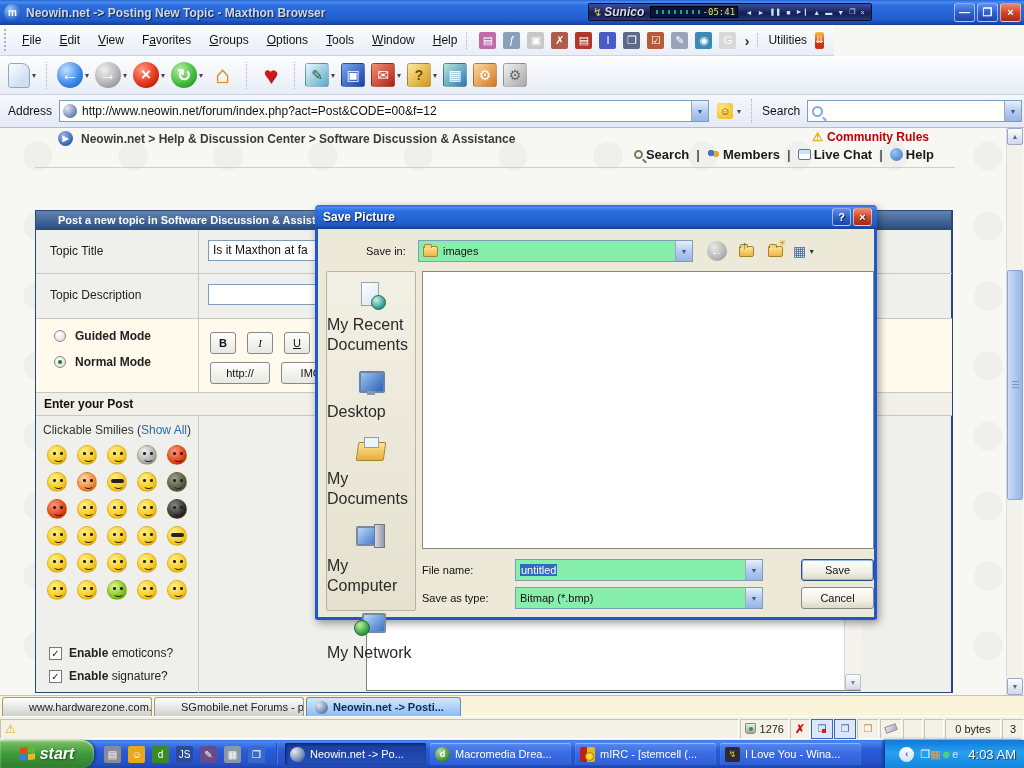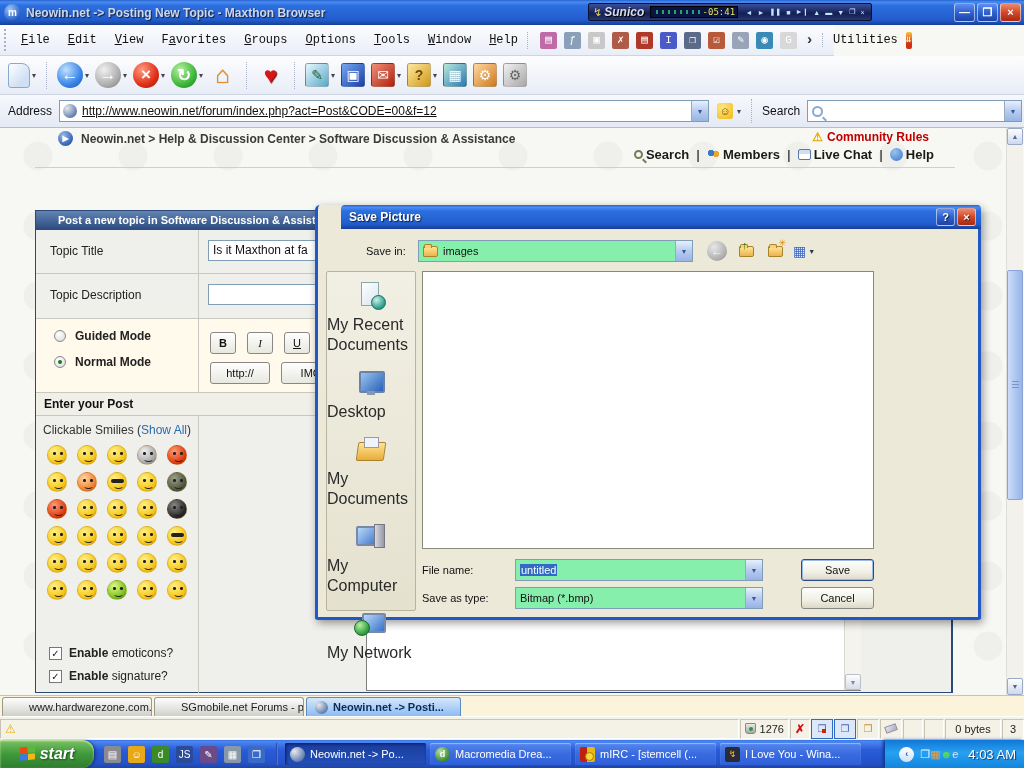--- a/index.html
+++ b/index.html
@@ -22,21 +22,21 @@
   .ticks { flex:1; height:4px; margin:0 3px; background:repeating-linear-gradient(90deg,#3d8 0 2px,transparent 2px 6px); opacity:.7; }
   .sbtns { display:flex; align-items:center; margin-left:5px; }
   .sb { font-size:7px; color:#bfe4ff; margin:0 2.5px; cursor:default; font-weight:normal; }
   .winbtns { position:absolute; right:3px; top:3px; display:flex; gap:2px; }
   .wb { width:21px; height:19px; border-radius:3px; border:1px solid #fff8; color:#fff; text-align:center; line-height:17px; font-size:11px; font-weight:bold;
     background:linear-gradient(180deg,#5f8ef0,#2f62d0 50%,#1c44a8); }
   .wb.close { background:linear-gradient(180deg,#ee8a6a,#d0482a 50%,#a82a10); }
 
   
   .menubar { position:absolute; left:0; top:25px; width:834px; height:31px; background:linear-gradient(180deg,#fbfcfe,#e9edf7);
-    border-bottom:1px solid #cfd4e2; display:flex; align-items:center;font-family:Liberation Mono, monospace; }
+    border-bottom:1px solid #cfd4e2; display:flex; align-items:center; }
   .grip { width:4px; height:22px; border-left:2px dotted #a8b0c8; margin:0 6px 0 4px; }
   .menu-item { padding:4px 9px; font-size:12px; color:#111; }
   .menu-item u { text-decoration:underline; }
   .mb-icons { display:flex; align-items:center; margin-left:auto; gap:7px; border-left:1px dotted #a8b0c8; padding-left:12px; }
   .mbi { width:17px; height:17px; border-radius:2px; color:#fff; font-size:11px; text-align:center; line-height:17px; }
   .chev { font-size:15px; color:#334; padding:0 8px; font-weight:bold; }
   .util-label { font-size:12px; color:#111; padding:0 6px 0 10px; border-left:1px dotted #a8b0c8; }
   .util-icon { width:17px; height:17px; margin:0 10px 0 2px; border-radius:2px; background:linear-gradient(180deg,#f8c040,#d03010 70%); color:#ffe; font-size:10px; text-align:center; line-height:16px; }
 
   
@@ -62,21 +62,21 @@
   .tbi.silver { background:linear-gradient(135deg,#f0f0f0,#a8a8a8); color:#666; }
   .tbi.sep { width:1px; height:27px; border-left:1px dotted #a8b0c8; background:none; margin:0 4px; }
   .dd { font-size:8px; color:#445; margin-left:2px; font-weight:normal; }
 
   
   .addressbar { position:absolute; left:0; top:95px; width:1024px; height:33px; background:linear-gradient(180deg,#f6f8fc,#e4e9f4);
     border-bottom:1px solid #b8bcc8; display:flex; align-items:center; padding-left:8px; }
   .ab-label { font-size:12px; color:#111; margin-right:7px; }
   .ab-input { width:650px; height:22px; background:#fff; border:1px solid #7f9db9; display:flex; align-items:center; padding-left:3px; position:relative; }
   .favicon.neowin { width:14px; height:14px; border-radius:50%; background:radial-gradient(circle at 30% 30%,#e8e8e8,#8098c0 55%,#30508a); margin-right:5px; }
-  .url { font-size:12px; color:#111; white-space:nowrap; overflow:hidden; flex:1;text-decoration:underline; }
+  .url { font-size:12px; color:#111; white-space:nowrap; overflow:hidden; flex:1; }
   .combo-btn { width:17px; height:20px; background:linear-gradient(180deg,#e8f0fc,#b8ccf0 50%,#98b4e4); border-left:1px solid #9ab; color:#335a9a;
     font-size:7px; display:flex; align-items:center; justify-content:center; }
   .aim { width:16px; height:16px; margin:0 2px 0 8px; border-radius:3px; background:radial-gradient(circle at 35% 30%,#ffe880,#f0b818); color:#7a4a00; font-size:11px; text-align:center; line-height:16px; font-weight:bold; }
   .vsep { width:1px; height:24px; border-left:1px dotted #a8b0c8; margin:0 10px; }
   .search-wrap { width:215px; height:22px; background:#fff; border:1px solid #7f9db9; display:flex; align-items:center; padding-left:4px; }
   .mag { width:11px; height:11px; border:2px solid #88a8d8; border-radius:50%; position:relative; margin-right:4px; }
   .mag::after { content:""; position:absolute; width:5px; height:2px; background:#88a8d8; transform:rotate(45deg); left:8px; top:10px; }
   .search-wrap .flex1, .ab-input .flex1 { flex:1; }
 
   
@@ -147,22 +147,22 @@
   
   .vscroll { position:absolute; right:1px; top:0; width:17px; height:567px; background:#f2f1ec; border-left:1px solid #ddd; }
   .vs-btn { position:absolute; left:0; width:16px; height:17px; background:linear-gradient(180deg,#fdfdfb,#cfd8ee); border:1px solid #98a8c8; border-radius:2px;
     color:#4a6a9a; font-size:7px; text-align:center; line-height:15px; }
   .vs-thumb { position:absolute; left:0; top:142px; width:16px; height:230px; background:linear-gradient(90deg,#cddcf8,#b0c8f0 50%,#98b4e8);
     border:1px solid #8aa4d8; border-radius:2px; }
   .vs-thumb::after { content:""; position:absolute; left:4px; top:110px; width:7px; height:7px;
     background:repeating-linear-gradient(180deg,#7a94c8 0 1px,transparent 1px 3px); }
 
   
-  .dialog { position:absolute; left:315px; top:205px; width:666px; height:415px; background:#ece9d8;
-    border:3px solid #2158c8; border-top:none; border-radius:5px 5px 3px 3px; box-shadow:2px 3px 8px #0006;padding-left:26px; }
+  .dialog { position:absolute; left:315px; top:205px; width:562px; height:415px; background:#ece9d8;
+    border:3px solid #2158c8; border-top:none; border-radius:5px 5px 3px 3px; box-shadow:2px 3px 8px #0006; }
   .dlg-title { height:24px; background:linear-gradient(180deg,#2664cf 0%,#4a8cf2 10%,#2d6fe0 25%,#215ccd 80%,#173f96 100%);
     border-radius:4px 4px 0 0; color:#fff; font-weight:bold; font-size:12px; line-height:24px; padding-left:8px;
     text-shadow:1px 1px 1px #123; margin:0 -3px; display:flex; }
   .dlg-btns { margin-left:auto; display:flex; gap:2px; padding:3px 5px 0 0; }
   .dlg-btns .wb { width:19px; height:18px; line-height:16px; }
   .dlg-row1 { position:absolute; left:0; top:35px; width:100%; display:flex; align-items:center; }
   .dlg-label { font-size:11px; color:#111; }
   .lbl-savein { margin-left:48px; width:52px; }
   .combo { height:22px; background:#86efac; border:1px solid #7f9db9; display:flex; align-items:center; padding-left:4px; font-size:11px; color:#111; }
   .combo .combo-btn { margin-left:auto; height:20px; }

